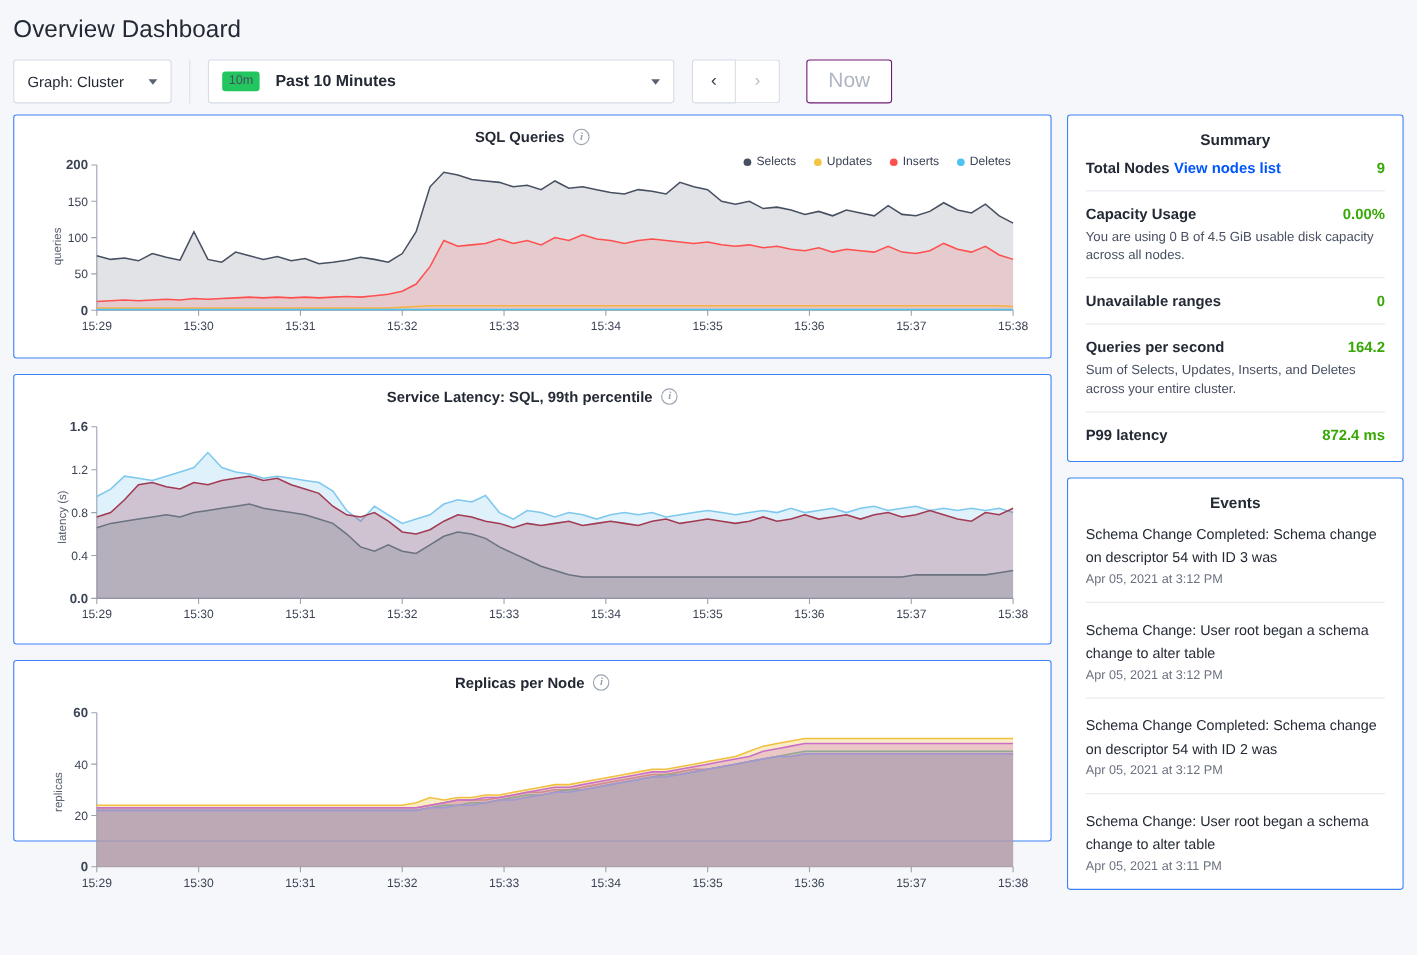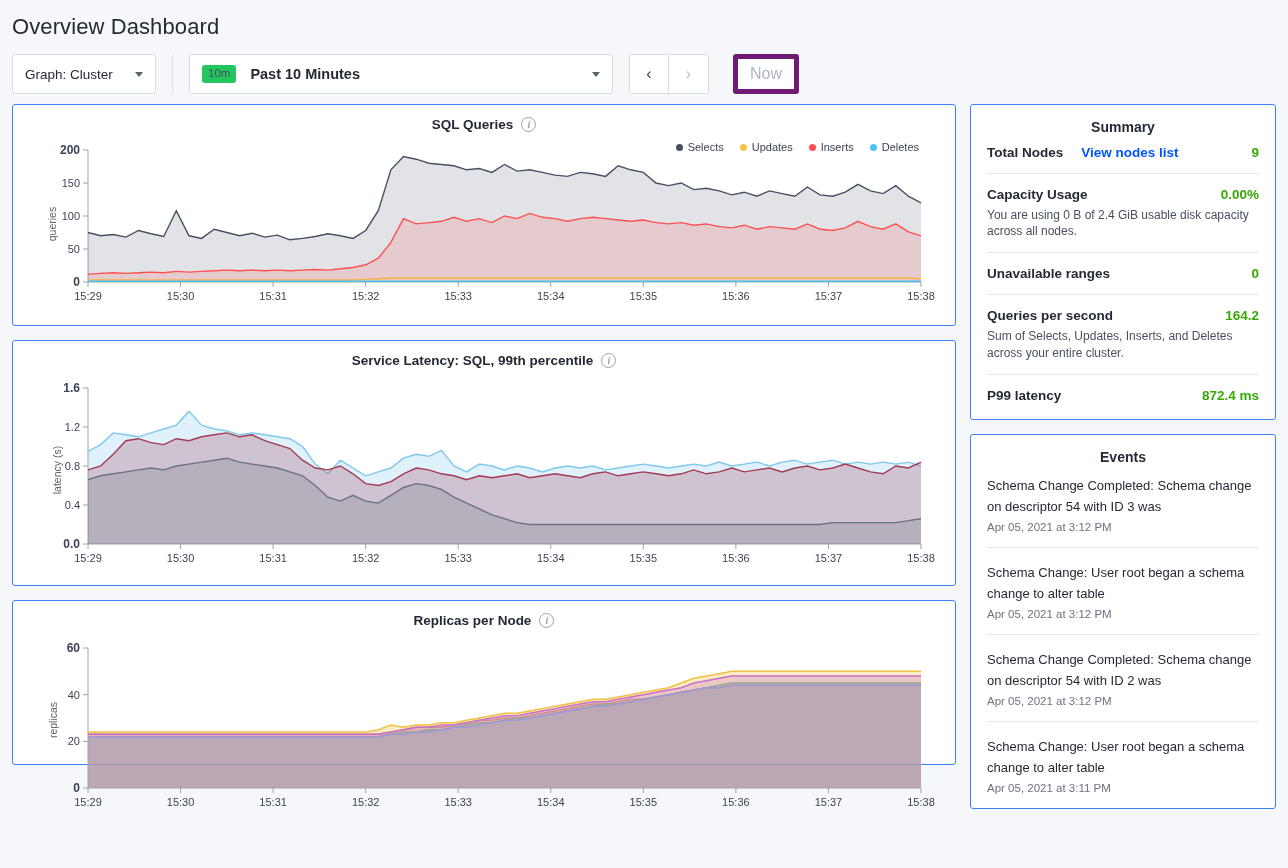--- a/index.html
+++ b/index.html
@@ -74,26 +74,26 @@
     border: 1px solid #d6dbe4;
     display: flex; align-items: center; justify-content: center;
     cursor: pointer;
   }
   .arrow-btn:first-child { border-radius: 3px 0 0 3px; }
   .arrow-btn:last-child { border-radius: 0 3px 3px 0; border-left: none; }
   .arrow-glyph { font-size: 16px; color: #3b4354; line-height: 1; }
   .arrow-glyph.dim { color: #b9c0cc; }
   .now-btn {
     margin-left: 12px;
-    height: 40px; width: 66px;
+    height: 40px; width: 78px;
     background: #fff;
-    border: 5px solid #701a75;
+    border: 1px solid #701a75;
     border-radius: 3px;
     color: #aeb6c2;
-    font-size: 16px;
+    font-size: 19px;
     display: flex; align-items: center; justify-content: center;
     cursor: default;
   }
 
   .content {
     display: flex;
     gap: 14px;
     padding: 0 12px;
     align-items: flex-start;
   }
@@ -157,21 +157,21 @@
     font-size: 14px;
     font-weight: 700;
     padding: 14px 0 10px;
   }
   .sum-row { padding: 0 16px; }
   .sum-head {
     display: flex; align-items: baseline; justify-content: space-between;
     gap: 8px;
     font-size: 13.5px; font-weight: 700;
   }
-  .sum-head .left { display: flex; align-items: baseline; gap: 18px; justify-content: center; }
+  .sum-head .left { display: flex; align-items: baseline; gap: 4px; justify-content: center; }
   .sum-val { color: #37a806; font-weight: 700; font-size: 13.5px; }
   .sum-link { color: #0055ff; font-weight: 700; font-size: 13.5px; cursor: pointer; }
   .sum-desc {
     font-size: 12px; color: #475061; line-height: 1.35;
     margin-top: 5px;
   }
   .hr { height: 1px; background: #e6e9ef; margin: 13px 16px; }
   .evt { padding: 0 16px 14px; }
   .evt-title { font-size: 13px; color: #242a35; line-height: 1.62; }
   .evt-time { font-size: 11.5px; color: #6b7280; margin-top: 4px; }
@@ -395,21 +395,21 @@
       </div>
       <div class="hr"></div>
 
       <div class="sum-row">
         <div class="sum-head">
           <span class="left">
               <span>Capacity Usage</span>
             </span>
           <span class="sum-val">0.00%</span>
         </div>
-        <div class="sum-desc">You are using 0 B of 2.4 GiB usable disk capacity across all nodes.</div>
+        <div class="sum-desc">You are using 0 B of 4.5 GiB usable disk capacity across all nodes.</div>
       </div>
       <div class="hr"></div>
 
       <div class="sum-row">
         <div class="sum-head">
           <span class="left">
               <span>Unavailable ranges</span>
             </span>
           <span class="sum-val">0</span>
         </div>

